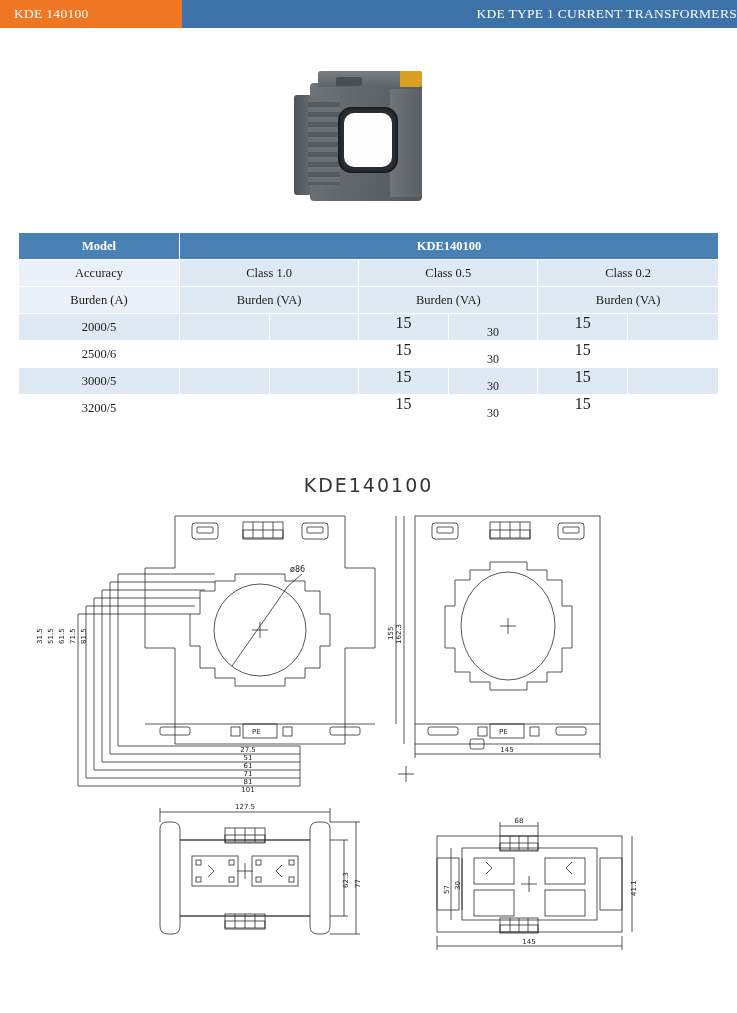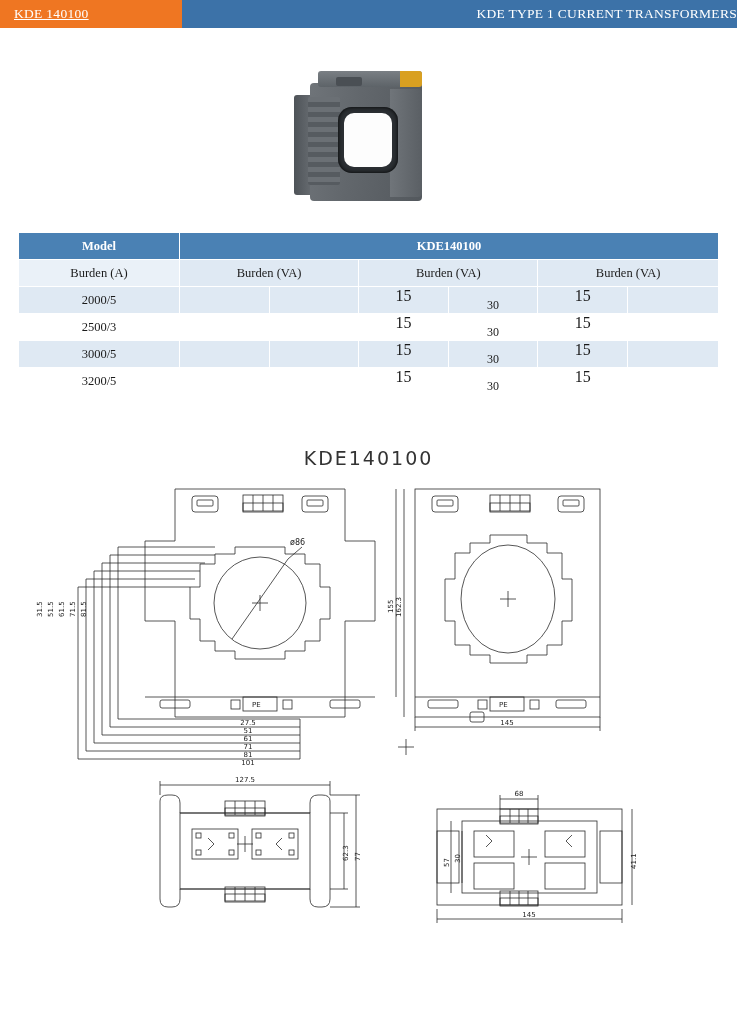--- a/index.html
+++ b/index.html
@@ -27,21 +27,20 @@
     background: #ef7622;
     color: #ffffff;
     width: 182px;
     display: flex;
     align-items: center;
     padding-left: 14px;
     box-sizing: border-box;
     font-size: 13.5px;
     letter-spacing: .3px;
     font-family: "Liberation Serif", serif;
-    text-decoration: underline;
   }
   .header-right {
     background: #2e6da4;
     background: #3c72a8;
     color: #ffffff;
     flex: 1;
     display: flex;
     align-items: center;
     justify-content: flex-end;
     box-sizing: border-box;
@@ -235,37 +234,43 @@
         <col style="width:12.8%">
         <col style="width:12.8%">
         <col style="width:13%">
     </colgroup>
     <tbody>
       <tr>
         <td class="hdr-blue">Model</td>
         <td class="hdr-blue" colspan="6">KDE140100</td>
       </tr>
       <tr class="row-light">
+        <td class="cell-lbl">Accuracy</td>
+        <td colspan="2">Class 1.0</td>
+        <td colspan="2">Class 0.5</td>
+        <td colspan="2">Class 0.2</td>
+      </tr>
+      <tr class="row-light">
         <td class="cell-lbl">Burden (A)</td>
         <td colspan="2">Burden (VA)</td>
         <td colspan="2">Burden (VA)</td>
         <td colspan="2">Burden (VA)</td>
       </tr>
 
       <tr class="row-light">
         <td>2000/5</td>
         <td></td>
         <td></td>
         <td class="val-up">15</td>
         <td class="val-dn">30</td>
         <td class="val-up">15</td>
         <td></td>
       </tr>
       <tr class="row-alt">
-        <td>2500/3</td>
+        <td>2500/6</td>
         <td></td>
         <td></td>
         <td class="val-up">15</td>
         <td class="val-dn">30</td>
         <td class="val-up">15</td>
         <td></td>
       </tr>
       <tr class="row-light">
         <td>3000/5</td>
         <td></td>

